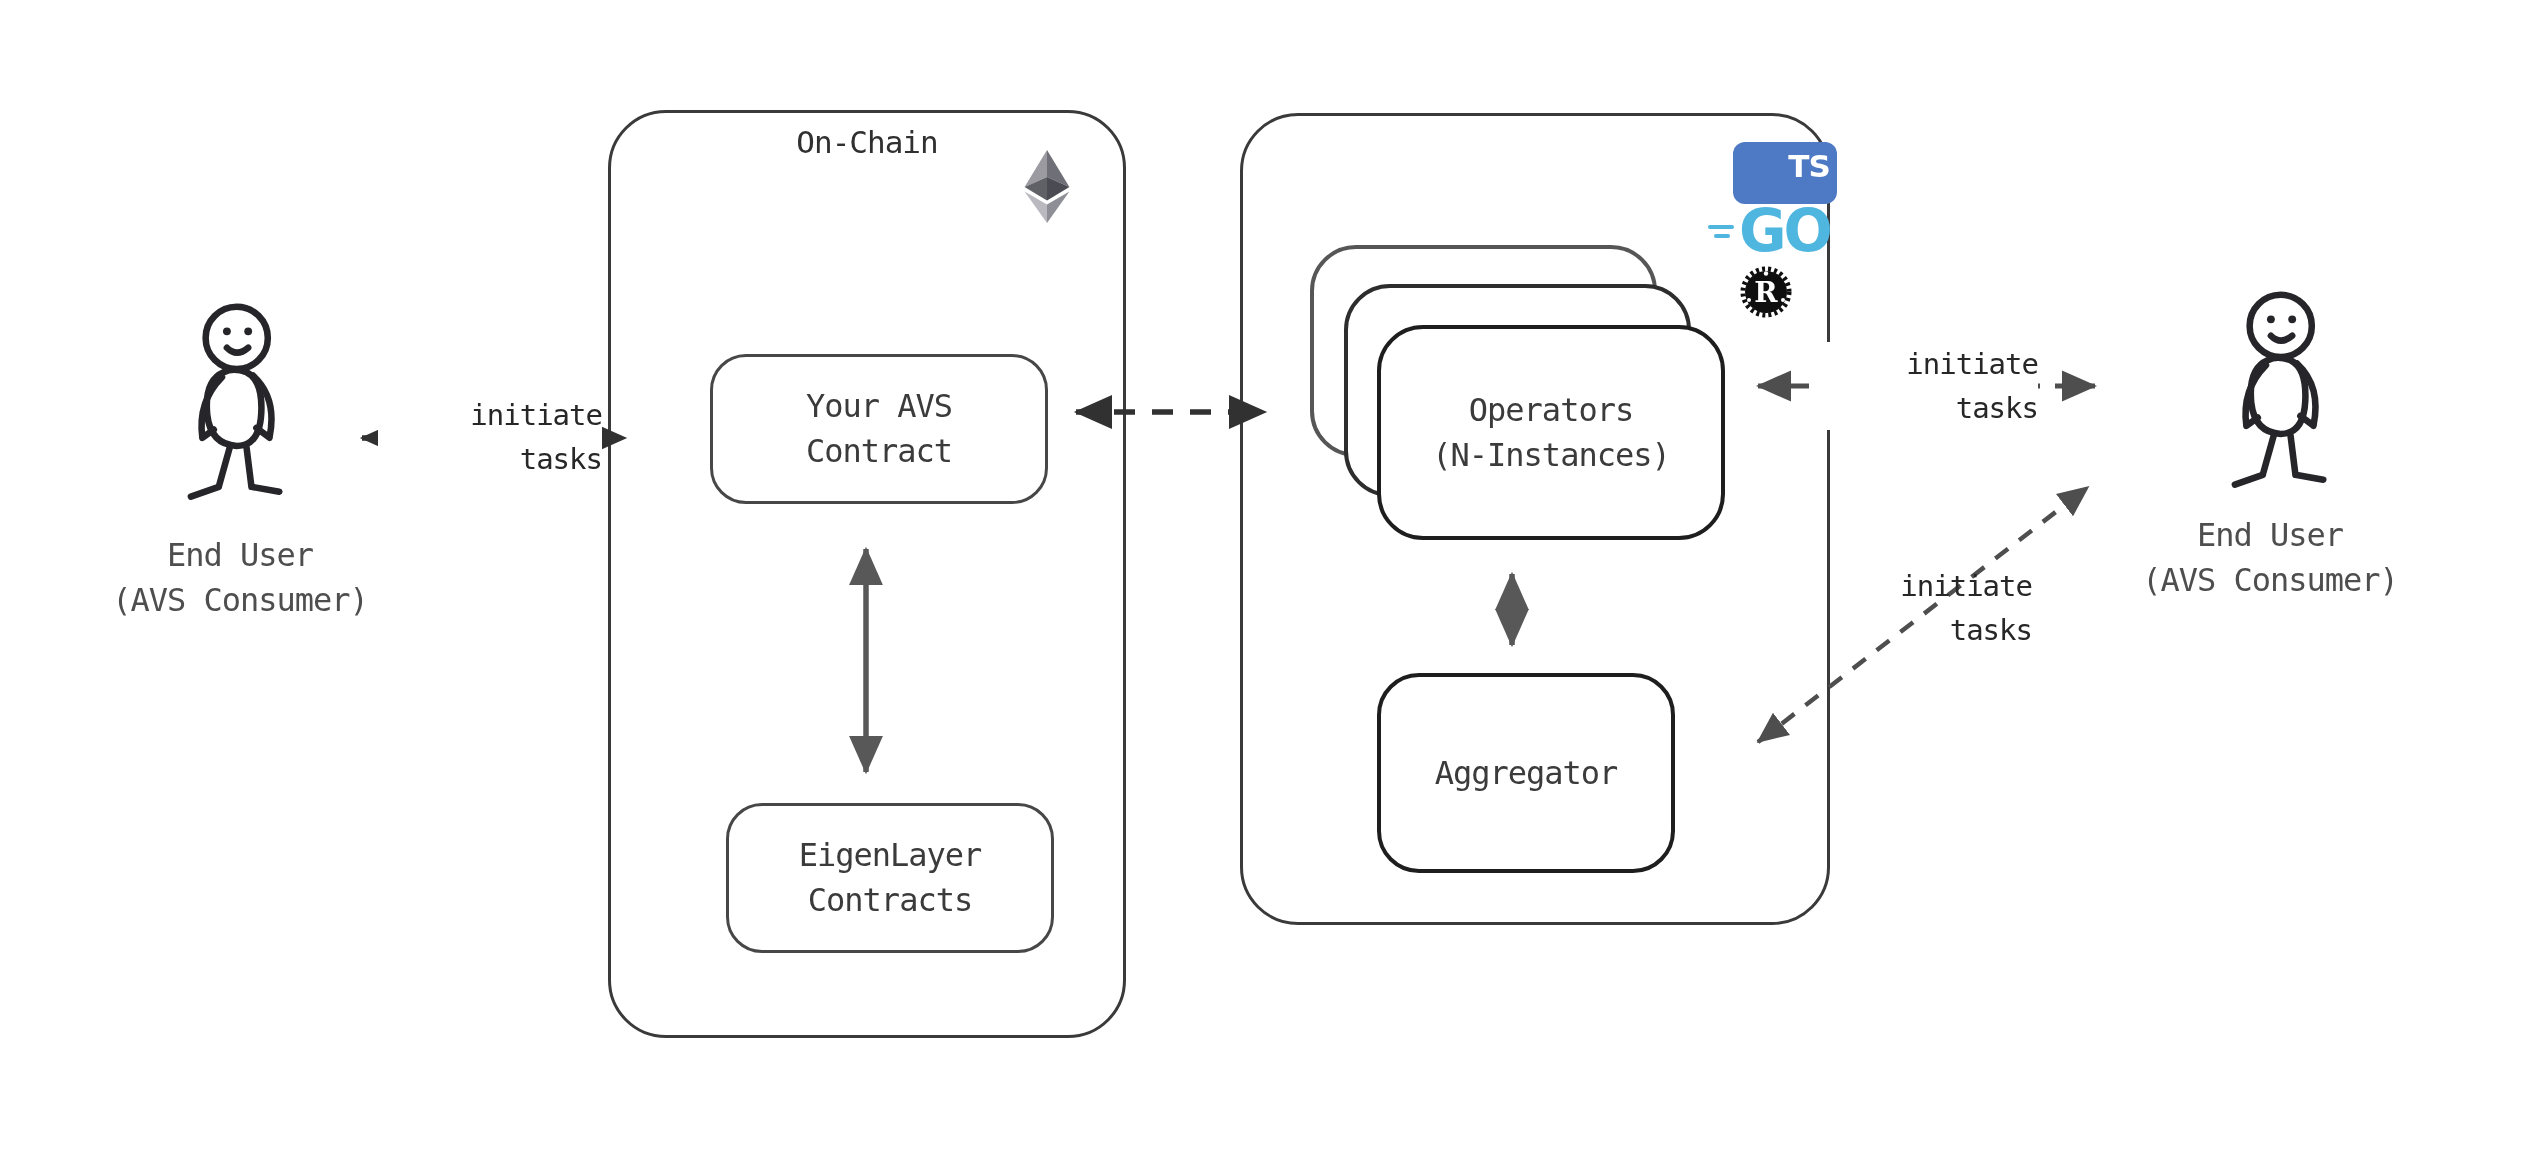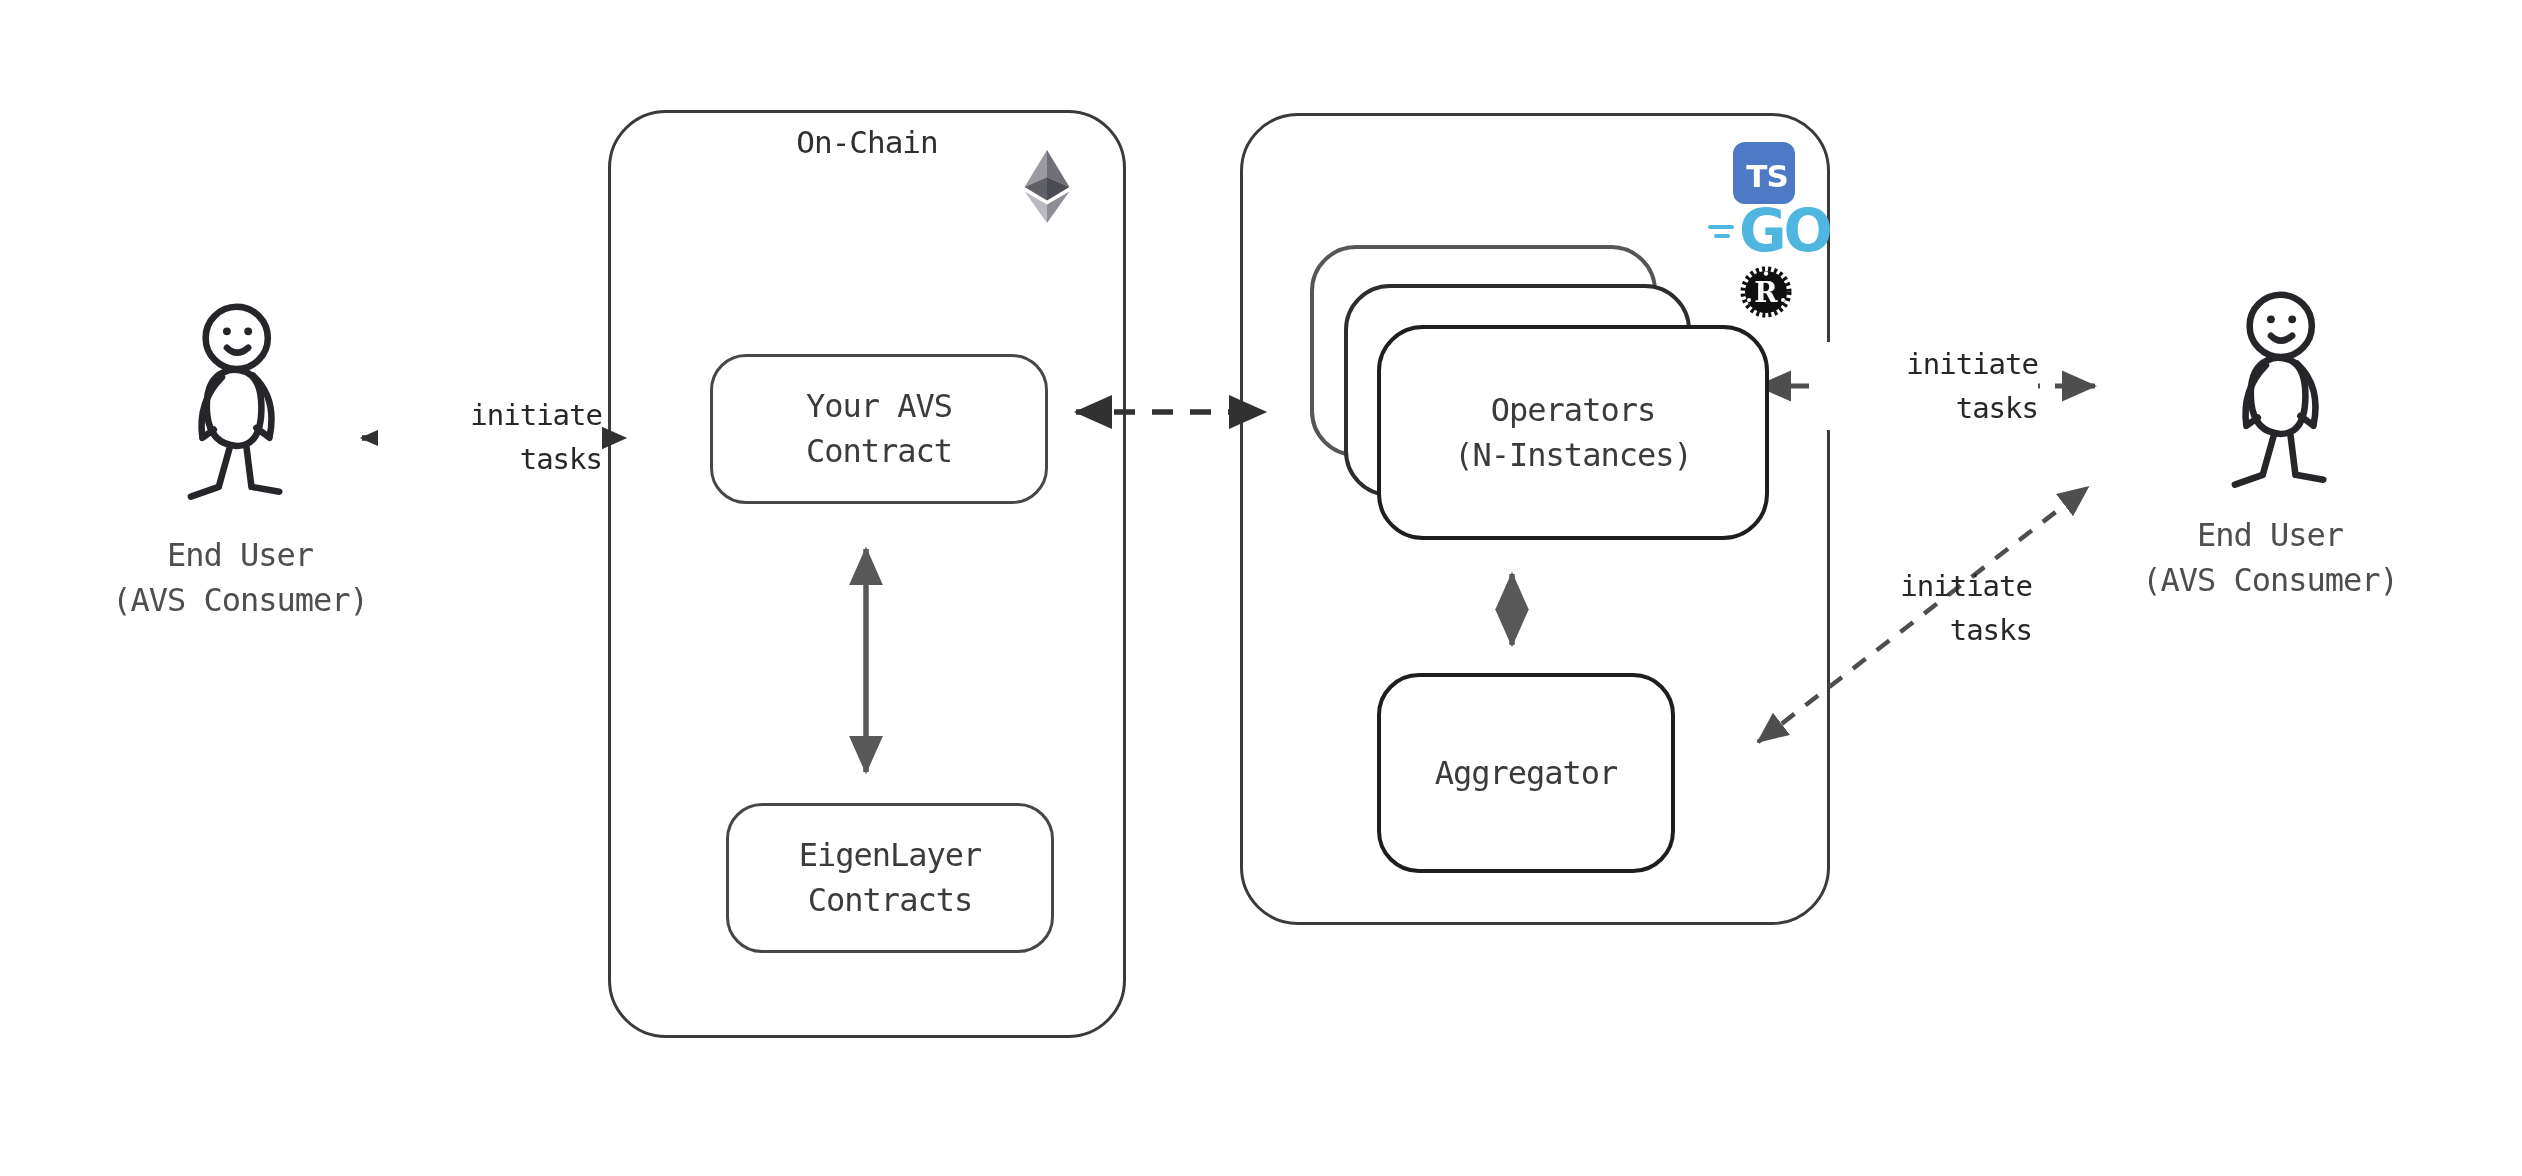--- a/index.html
+++ b/index.html
@@ -35,21 +35,21 @@
     border:3.5px solid var(--node-stroke);
     display:flex; flex-direction:column; align-items:center; justify-content:center;
     font-size:32px; line-height:45px; color:var(--node-text); text-align:center;
     letter-spacing:-1px;
     margin-left:17px;
   }
   #avs-contract{left:693px; top:354px; width:338px; height:150px; border-radius:36px; border-color:#474747;}
   #eigenlayer{left:709px; top:803px; width:328px; height:150px; border-radius:36px; border-color:#474747;}
   #op-back {left:1293px; top:245px; width:347px; height:212px; border-radius:46px; border-color:#565656; border-width:4px;}
   #op-mid  {left:1327px; top:284px; width:347px; height:213px; border-radius:46px; border-color:#2d2d2d; border-width:4px;}
-  #op-front{left:1360px; top:325px; width:392px; height:215px; border-radius:46px; border-color:#1e1e1e; border-width:4px;}
+  #op-front{left:1360px; top:325px; width:348px; height:215px; border-radius:46px; border-color:#1e1e1e; border-width:4px;}
   #aggregator{left:1360px; top:673px; width:298px; height:200px; border-radius:42px; border-color:#1e1e1e; border-width:4px;}
   
   .actor-label{
     position:absolute; text-align:center; font-size:32px; line-height:45px;
     color:var(--actor-label-text); white-space:nowrap; letter-spacing:-1px;
   }
   #left-user-label{left:84px;  top:533px; width:312px;}
   #right-user-label{left:2114px; top:513px; width:312px;}
   .person{position:absolute;}
   #left-person{left:168px; top:300px; width:180px; height:210px;}
@@ -59,21 +59,21 @@
     position:absolute; text-align:right; font-size:29px; line-height:44px;
     color:var(--edge-label-text); letter-spacing:-1px; white-space:nowrap;
   }
   .edge-label.masked{background:var(--background);}
   #left-edge-label{left:378px; top:393px; width:224px;}
   #right-edge-label{left:1814px; top:342px; width:224px;}
   #diag-edge-label{left:1808px; top:564px; width:224px;}
   
   #ts-logo{
     left:1733px; top:142px; width:62px; height:62px; border-radius:12px;
-    background:var(--ts-blue); display:flex; align-items:center; justify-content:center;
+    background:var(--ts-blue); display:flex; justify-content:center;padding-left:42px;
   }
   #ts-logo b{
     color:#fff; font-family:"DejaVu Sans","Liberation Sans",sans-serif;
     font-size:31px; font-weight:bold; letter-spacing:-1px; margin-top:6px; margin-left:6px;
   }
   #go-logo{left:1708px; top:209px; width:108px; height:44px; display:flex; align-items:center;}
   #go-speed{display:flex; flex-direction:column; gap:5px; margin-right:5px; align-items:flex-end;}
   #go-speed i{display:block; height:4px; border-radius:2px; background:var(--go-blue);}
   #go-speed i:nth-child(1){width:26px;}
   #go-speed i:nth-child(2){width:16px; margin-right:4px;}

